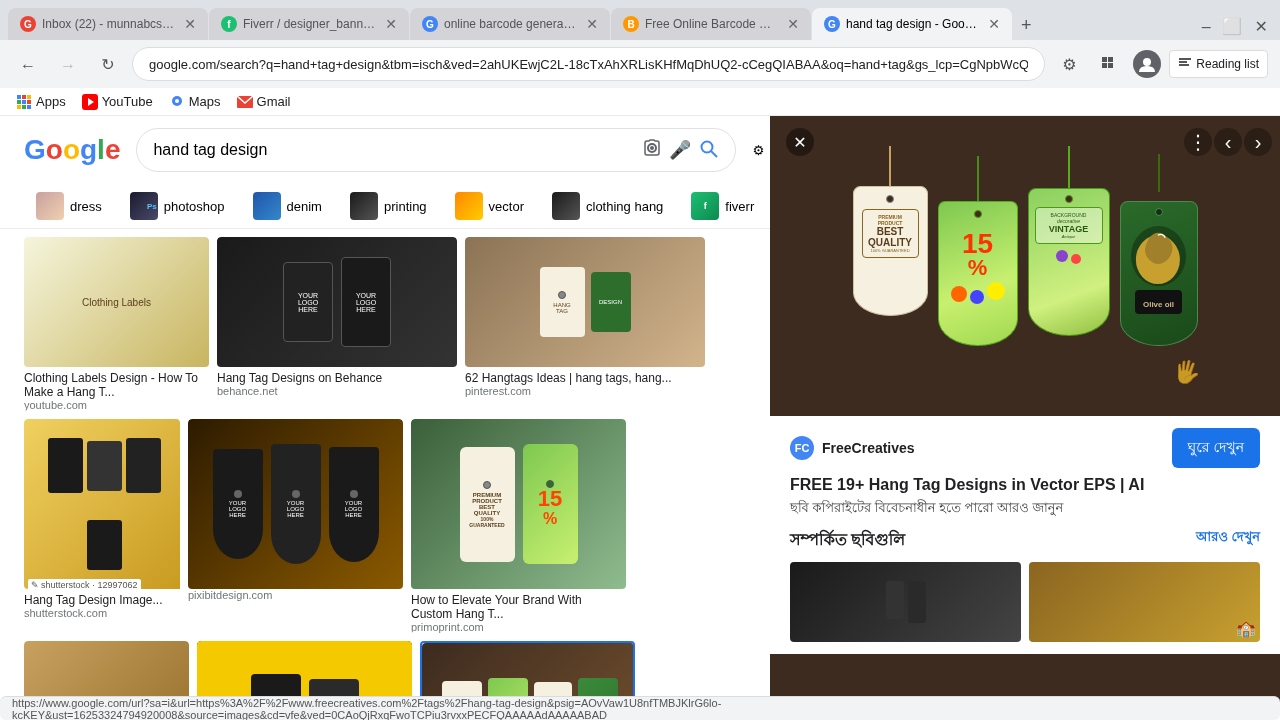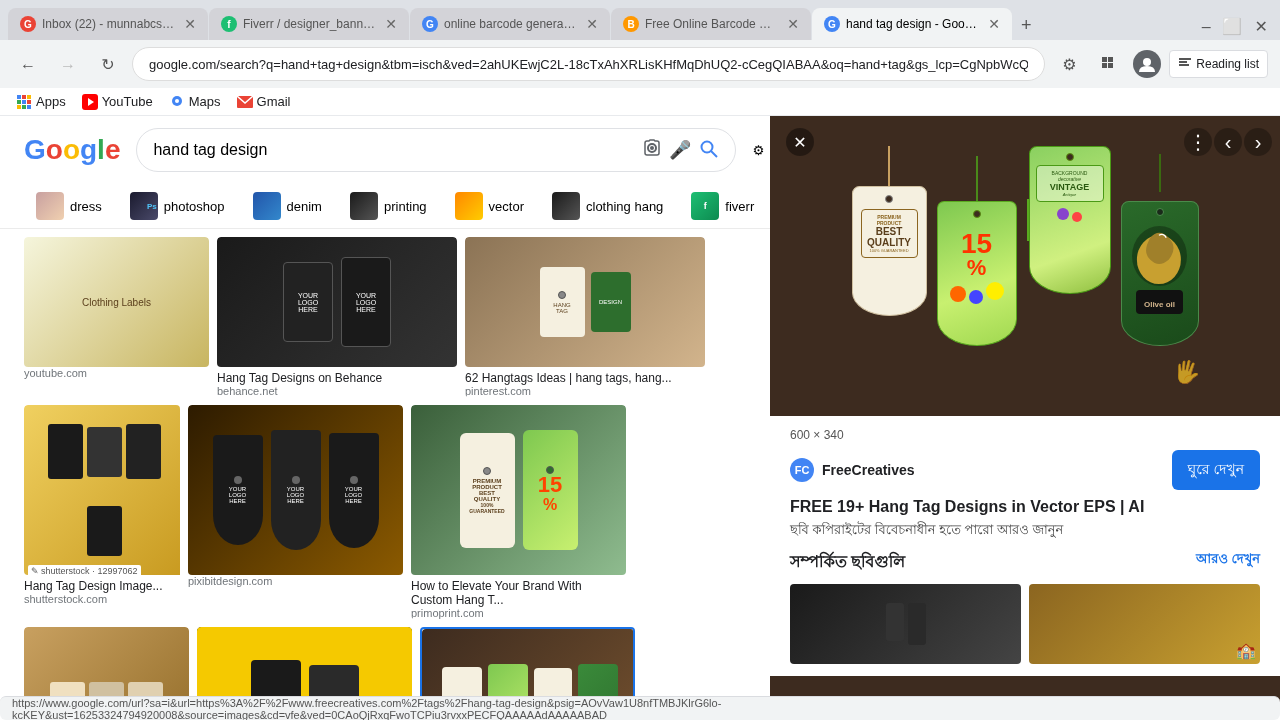--- a/index.html
+++ b/index.html
@@ -277,20 +277,21 @@
 
     </div>
 
     <div class="image-grid">
 
       <div class="image-row">
         <div class="image-item" style="width:185px;">
           <div style="width:185px;height:130px;background:linear-gradient(135deg,#f5f5dc,#c8b560);border-radius:4px;display:flex;align-items:center;justify-content:center;">
             <div style="font-size:10px;color:#5a3e1b;text-align:center;padding:8px;">Clothing Labels</div>
           </div>
+          <div class="image-caption">Clothing Labels Design - How To Make a Hang T...</div>
           <div class="image-source">youtube.com</div>
         </div>
         <div class="image-item" style="width:240px;">
           <div style="width:240px;height:130px;background:linear-gradient(135deg,#1a1a1a,#333);border-radius:4px;display:flex;align-items:center;justify-content:center;gap:8px;">
             <div style="width:50px;height:80px;background:#222;border-radius:4px;display:flex;align-items:center;justify-content:center;border:1px solid #555;">
               <span style="color:#fff;font-size:7px;text-align:center;">YOUR<br>LOGO<br>HERE</span>
             </div>
             <div style="width:50px;height:90px;background:#1a1a1a;border-radius:4px;display:flex;align-items:center;justify-content:center;border:1px solid #555;">
               <span style="color:#fff;font-size:7px;text-align:center;">YOUR<br>LOGO<br>HERE</span>
             </div>
@@ -439,21 +440,21 @@
               <span style="font-size:22px;font-weight:900;color:#ff3300;line-height:0.9;">%</span>
             </div>
             <div style="margin-top:8px;display:flex;gap:3px;flex-wrap:wrap;justify-content:center;">
               <div style="width:16px;height:16px;background:#ff6600;border-radius:50%;"></div>
               <div style="width:14px;height:14px;background:#4444ff;border-radius:50%;margin-top:4px;"></div>
               <div style="width:18px;height:18px;background:#ffee00;border-radius:50%;margin-top:-4px;"></div>
             </div>
           </div>
         </div>
 
-        <div style="display:flex;flex-direction:row;align-items:center;">
+        <div style="display:flex;flex-direction:column;align-items:center;">
           <div style="width:2px;height:42px;background:#5aaa20;"></div>
           <div style="width:82px;height:148px;background:linear-gradient(160deg,#8ad060 0%,#d0f080 70%,#90c040 100%);border-radius:8px 8px 42px 42px / 8px 8px 28px 28px;display:flex;flex-direction:column;align-items:center;justify-content:flex-start;padding:6px;border:1px solid #4a9a15;">
             <div style="width:8px;height:8px;border-radius:50%;background:#3d2b1f;border:1px solid #5a8a10;margin-bottom:4px;"></div>
             <div style="border:1px solid #4a9a15;background:rgba(255,255,255,0.4);border-radius:4px;padding:4px;text-align:center;width:100%;">
               <div style="font-size:5px;color:#2a5a10;text-transform:uppercase;">BACKGROUND</div>
               <div style="font-size:5px;color:#2a5a10;font-style:italic;">decorative</div>
               <div style="font-size:9px;color:#2a5a10;font-weight:900;text-transform:uppercase;">VINTAGE</div>
               <div style="font-size:4px;color:#2a5a10;font-style:italic;">Antique</div>
             </div>
             <div style="margin-top:6px;display:flex;gap:3px;">
@@ -478,21 +479,20 @@
               <span style="font-size:8px;color:#d2b48c;font-weight:bold;">Olive oil</span>
             </div>
           </div>
         </div>
 
         <div style="position:absolute;bottom:30px;right:80px;font-size:22px;opacity:0.7;transform:rotate(10deg);">🖐</div>
       </div>
     </div>
 
     <div class="side-panel-info">
-      <div class="img-dimensions">600 × 340</div>
       <div class="site-info">
         <div class="site-favicon">
           <span>FC</span>
         </div>
         <span class="site-name">FreeCreatives</span>
         <button class="visit-btn">ঘুরে দেখুন</button>
       </div>
       <div class="image-title">FREE 19+ Hang Tag Designs in Vector EPS | AI</div>
       <div class="image-desc">ছবি কপিরাইটের বিবেচনাধীন হতে পারো আরও জানুন</div>
       <div class="related-label">

